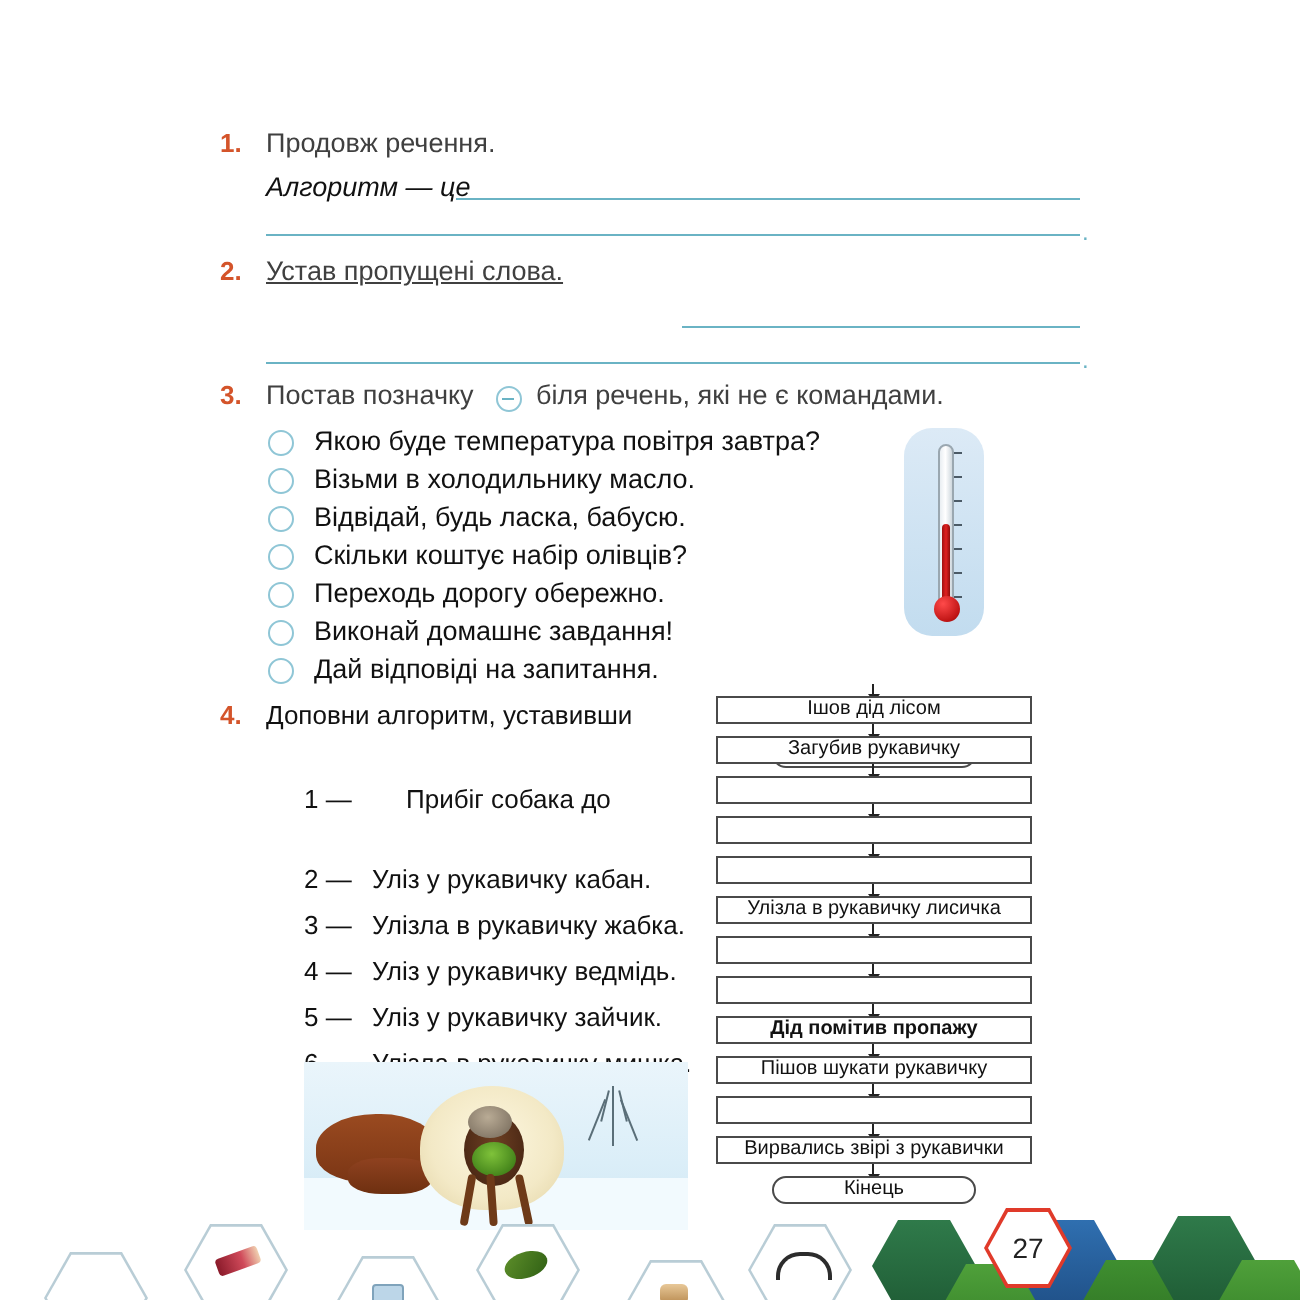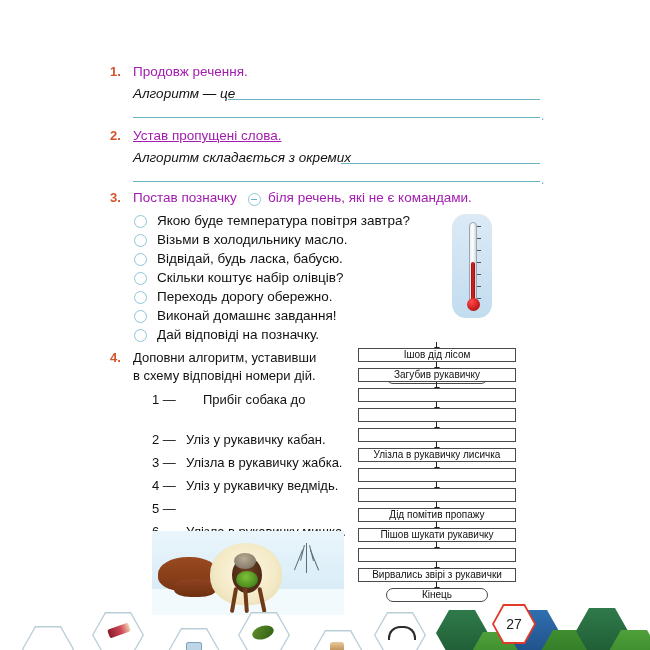--- a/index.html
+++ b/index.html
@@ -43,21 +43,21 @@
     position:absolute;left:-62px;top:44px;width:498px;height:5px;
     background:linear-gradient(90deg,#2f7a2f 0%,#1d5a1d 50%,#2f7a2f 100%);
     border-radius:2px;
   }
 
   
   .num{
     position:absolute;font-size:13px;font-weight:bold;color:#d4542a;
   }
   .q{
-    position:absolute;font-size:13.5px;color:#a21caf;white-space:nowrap;
+    position:absolute;font-size:13.5px;color:#404040;white-space:nowrap;
   }
   .q-it{
     position:absolute;font-size:13.5px;font-style:italic;color:#111;white-space:nowrap;
   }
   .fill-line{
     position:absolute;height:1px;background:#6ab3c4;
   }
   .dot{
     position:absolute;font-size:12px;color:#6ab3c4;
   }
@@ -219,21 +219,20 @@
 
   <div class="num" style="left:110px;top:64px;">1.</div>
   <div class="q" style="left:133px;top:64px;">Продовж речення.</div>
   <div class="q-it" style="left:133px;top:86px;">Алгоритм — це</div>
   <div class="fill-line" style="left:228px;top:99px;width:312px;"></div>
   <div class="fill-line" style="left:133px;top:117px;width:407px;"></div>
   <div class="dot" style="left:541px;top:109px;">.</div>
 
   <div class="num" style="left:110px;top:128px;">2.</div>
   <div class="q" style="left:133px;top:128px;text-decoration:underline;">Устав пропущені слова.</div>
-  <div class="q-it" style="left:133px;top:150px;">Алгоритм складається з окремих</div>
   <div class="fill-line" style="left:341px;top:163px;width:199px;"></div>
   <div class="fill-line" style="left:133px;top:181px;width:407px;"></div>
   <div class="dot" style="left:541px;top:173px;">.</div>
 
   <div class="num" style="left:110px;top:190px;">3.</div>
   <div class="q" style="left:133px;top:190px;">Постав позначку</div>
   <div class="mark-sym" style="left:248px;top:193px;"></div>
   <div class="q" style="left:268px;top:190px;">біля речень, які не є командами.</div>
 
   <div class="chk-row" style="left:134px;top:213px;">
@@ -255,21 +254,21 @@
   <div class="chk-row" style="left:134px;top:289px;">
     <div class="chk"></div>
     <div class="chk-lbl">Переходь дорогу обережно.</div>
   </div>
   <div class="chk-row" style="left:134px;top:308px;">
     <div class="chk"></div>
     <div class="chk-lbl">Виконай домашнє завдання!</div>
   </div>
   <div class="chk-row" style="left:134px;top:327px;">
     <div class="chk"></div>
-    <div class="chk-lbl">Дай відповіді на позначку.</div>
+    <div class="chk-lbl">Дай відповіді на запитання.</div>
   </div>
 
   <div class="thermo">
     <div class="ticks">
       <i style="left:9px;top:2px;width:12px;"></i>
       <i style="left:9px;top:8px;width:7px;"></i>
       <i style="left:9px;top:14px;width:12px;"></i>
       <i style="left:9px;top:20px;width:7px;"></i>
       <i style="left:9px;top:26px;width:12px;"></i>
       <i style="left:9px;top:32px;width:7px;"></i>
@@ -281,35 +280,35 @@
       <i style="left:9px;top:68px;width:7px;"></i>
       <i style="left:9px;top:74px;width:12px;"></i>
     </div>
     <div class="tube"></div>
     <div class="merc"></div>
     <div class="bulb"></div>
   </div>
 
   <div class="num" style="left:110px;top:350px;">4.</div>
   <div class="t4-line" style="left:133px;top:350px;">Доповни алгоритм, уставивши</div>
-  <div class="t4-line" style="left:133px;top:368px;">в схему відповідні номери дій.</div>
 
   <div class="t4-line" style="left:152px;top:392px;">1 —</div>
   <div class="t4-line" style="left:203px;top:392px;">Прибіг собака до</div>
 
   <div class="t4-line" style="left:152px;top:432px;">2 —</div>
   <div class="t4-line" style="left:186px;top:432px;">Уліз у рукавичку кабан.</div>
 
   <div class="t4-line" style="left:152px;top:455px;">3 —</div>
   <div class="t4-line" style="left:186px;top:455px;">Улізла в рукавичку жабка.</div>
 
   <div class="t4-line" style="left:152px;top:478px;">4 —</div>
   <div class="t4-line" style="left:186px;top:478px;">Уліз у рукавичку ведмідь.</div>
 
   <div class="t4-line" style="left:152px;top:501px;">5 —</div>
+  <div class="t4-line" style="left:186px;top:501px;">Уліз у рукавичку зайчик.</div>
 
   <div class="t4-line" style="left:152px;top:524px;">6 —</div>
   <div class="t4-line" style="left:186px;top:524px;">Улізла в рукавичку мишка.</div>
 
   <div class="illus">
     <div class="il-snow"></div>
     <div class="il-bear"></div>
     <div class="il-bear2"></div>
     <div class="il-mitten">
       <div class="il-hole"></div>
@@ -349,21 +348,21 @@
 
     <div class="fbox" style="top:120px;">Улізла в рукавичку лисичка</div>
     <div class="farrow" style="top:134px;height:6px;"></div>
 
     <div class="fbox" style="top:140px;"></div>
     <div class="farrow" style="top:154px;height:6px;"></div>
 
     <div class="fbox" style="top:160px;"></div>
     <div class="farrow" style="top:174px;height:6px;"></div>
 
-    <div class="fbox" style="top:180px;">Дід помітив пропажу</div>
+    <div class="fbox" style="top:180px;font-weight:bold;">Дід помітив пропажу</div>
     <div class="farrow" style="top:194px;height:6px;"></div>
 
     <div class="fbox" style="top:200px;">Пішов шукати рукавичку</div>
     <div class="farrow" style="top:214px;height:6px;"></div>
 
     <div class="fbox" style="top:220px;"></div>
     <div class="farrow" style="top:234px;height:6px;"></div>
 
     <div class="fbox" style="top:240px;">Вирвались звірі з рукавички</div>
     <div class="farrow" style="top:254px;height:6px;"></div>

